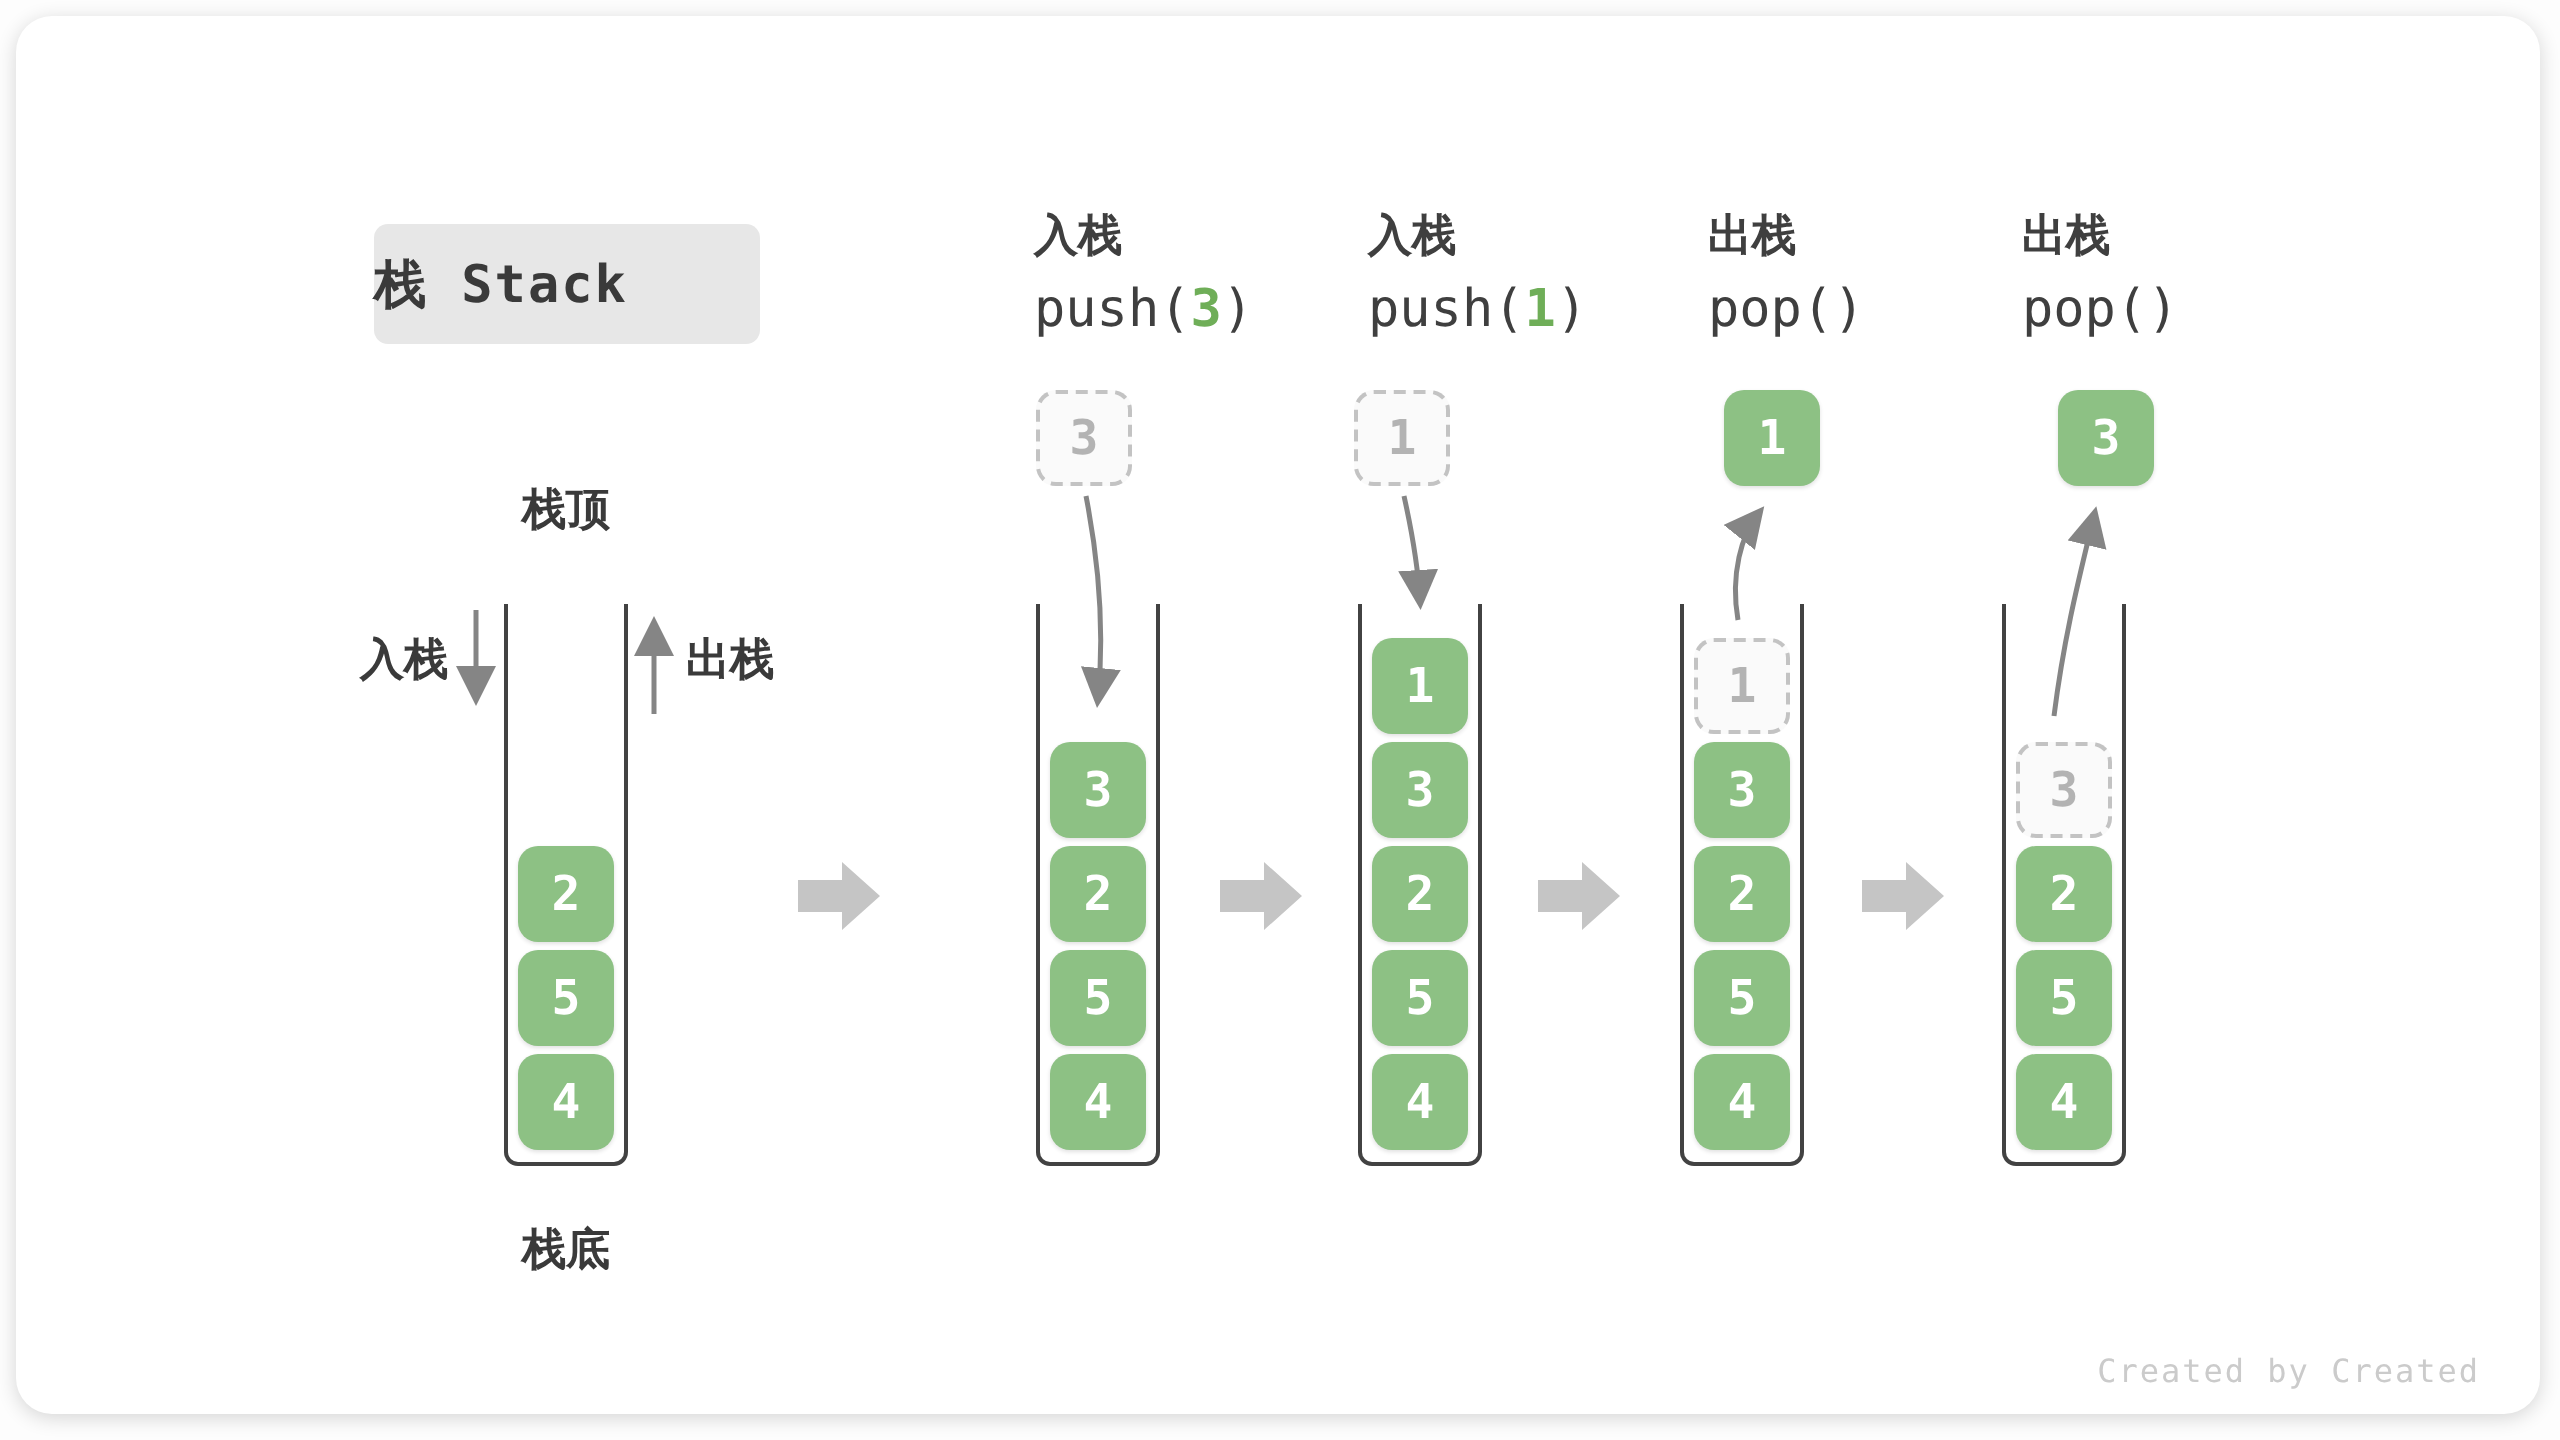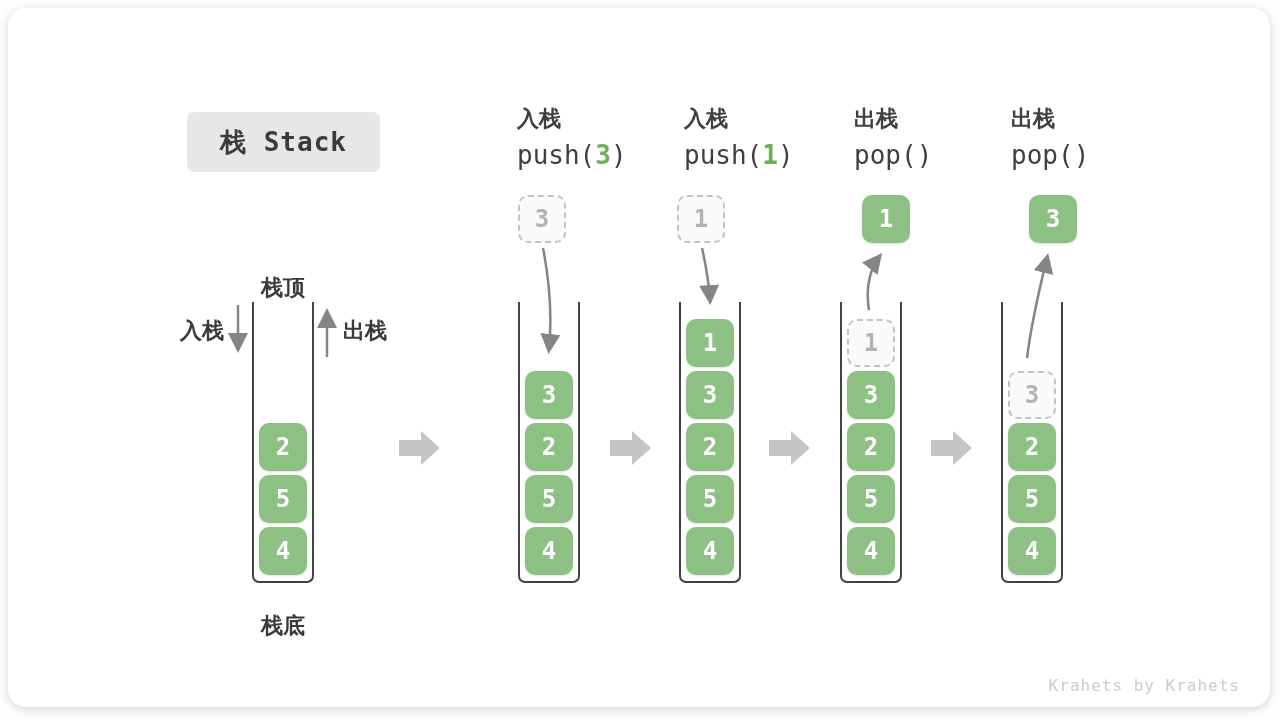--- a/index.html
+++ b/index.html
@@ -9,21 +9,21 @@
     font-family:"DejaVu Sans",sans-serif;
   }
   .card{
     position:absolute;left:8px;top:8px;width:1262px;height:699px;
     background:#ffffff;border-radius:18px;
     box-shadow:0 2px 10px rgba(0,0,0,0.16);
   }
   .title-box{
     position:absolute;left:187px;top:112px;width:193px;height:60px;
     background:#e7e7e7;border-radius:7px;
-    display:flex;align-items:center;justify-content:center;
+    display:flex;align-items:center;justify-content:flex-start;
     font-family:"DejaVu Sans Mono",monospace;
     font-size:26px;font-weight:bold;color:#3a3a3a;letter-spacing:1px;
   }
   .big-label{
     position:absolute;width:100px;text-align:center;
     font-size:22px;font-weight:bold;color:#3a3a3a;line-height:26px;
   }
   .side-label{
     position:absolute;width:60px;
     font-size:22px;font-weight:bold;color:#3a3a3a;line-height:26px;
@@ -62,21 +62,21 @@
 </style>
 </head>
 <body>
 
 <div class="card"></div>
 
 <div class="title-box">
   <span>栈 Stack</span>
 </div>
 
-<div class="big-label" style="left:233px;top:243px;margin-top:32px;">栈顶</div>
+<div class="big-label" style="left:233px;top:243px;">栈顶</div>
 <div class="big-label" style="left:233px;top:613px;">栈底</div>
 <div class="side-label" style="left:180px;top:318px;">入栈</div>
 <div class="side-label" style="left:343px;top:318px;">出栈</div>
 
 <div id="stacks-root">
     <div class="wall" style="left: 252px;"></div>
     <div class="cell" style="left: 259px; top: 423px;">2</div>
     <div class="cell" style="left: 259px; top: 475px;">5</div>
     <div class="cell" style="left: 259px; top: 527px;">4</div>
     <div class="wall" style="left: 518px;"></div>
@@ -137,13 +137,13 @@
   <path d="M702,248 C706,266 709,284 710,300" stroke="#858585" stroke-width="2.5" fill="none" marker-end="url(#ah)"></path>
   <path d="M869,310 C865,287 871,267 879,257" stroke="#858585" stroke-width="2.5" fill="none" marker-end="url(#ah)"></path>
   <path d="M1027,358 C1032,318 1040,287 1047,258" stroke="#858585" stroke-width="2.5" fill="none" marker-end="url(#ah)"></path>
 
   <polygon points="399,440 421,440 421,431 440,448 421,465 421,456 399,456" fill="#c5c5c5"></polygon>
   <polygon points="610,440 632,440 632,431 651,448 632,465 632,456 610,456" fill="#c5c5c5"></polygon>
   <polygon points="769,440 791,440 791,431 810,448 791,465 791,456 769,456" fill="#c5c5c5"></polygon>
   <polygon points="931,440 953,440 953,431 972,448 953,465 953,456 931,456" fill="#c5c5c5"></polygon>
 </svg>
 
-<div class="watermark">Krahets by Krahets</div>
+<div class="watermark">Created by Created</div>
 
 </body></html>

